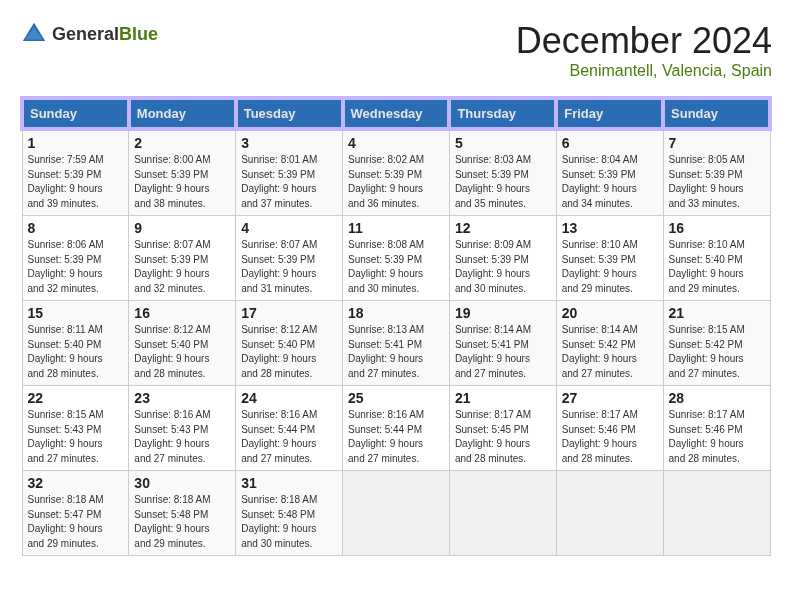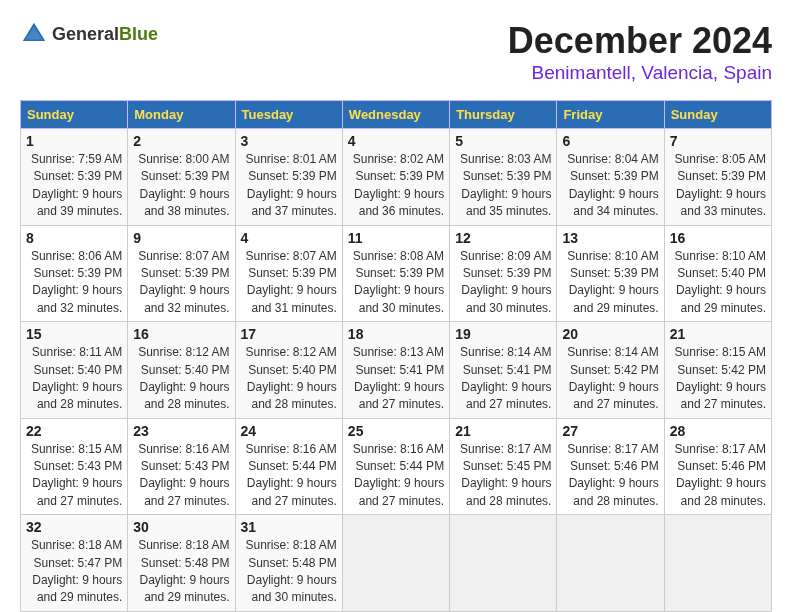--- a/index.html
+++ b/index.html
@@ -34,40 +34,40 @@
     }
     .logo-icon {
       width: 28px;
       height: 28px;
     }
     .title-area {
       text-align: right;
     }
     .month-title {
       font-size: 36px;
-      font-weight: bold;
+      font-weight: normal;
       color: #222;
     }
     .location-title {
-      font-size: 19px;
-      color: #6d28d9;
+      font-size: 16px;
+      color: #4d7c0f;
     }
     .calendar-table {
       width: 100%;
       border-collapse: collapse;
       font-size: 11px;
     }
     .calendar-table thead tr th {
       background-color: #2a6db5;
-      color: #fde047;
+      color: #e5e5e5;
       text-align: left;
       padding: 6px 6px;
       font-size: 13px;
       font-weight: bold;
-      border: 1px solid #c4b5fd;
+      border: 4px solid #c4b5fd;
     }
     .calendar-table tbody tr td {
       border: 1px solid #ccc;
       vertical-align: top;
       padding: 4px 5px;
       width: calc(100% / 7);
       min-height: 80px;
       background: #fff;
     }
     .calendar-table tbody tr:nth-child(odd) td {
@@ -75,23 +75,22 @@
     }
     .day-number {
       font-size: 14px;
       font-weight: bold;
       color: #222;
       display: block;
       margin-bottom: 2px;
     }
     .day-info {
       color: #333;
-      font-size: 12px;
+      font-size: 10px;
       line-height: 1.45;
-      text-align: right;
     }
     .empty-cell {
       background: #f0f0f0 !important;
     }
   </style>
 </head>
 <body>
 
 <div class="header-area">
   <div class="logo">

